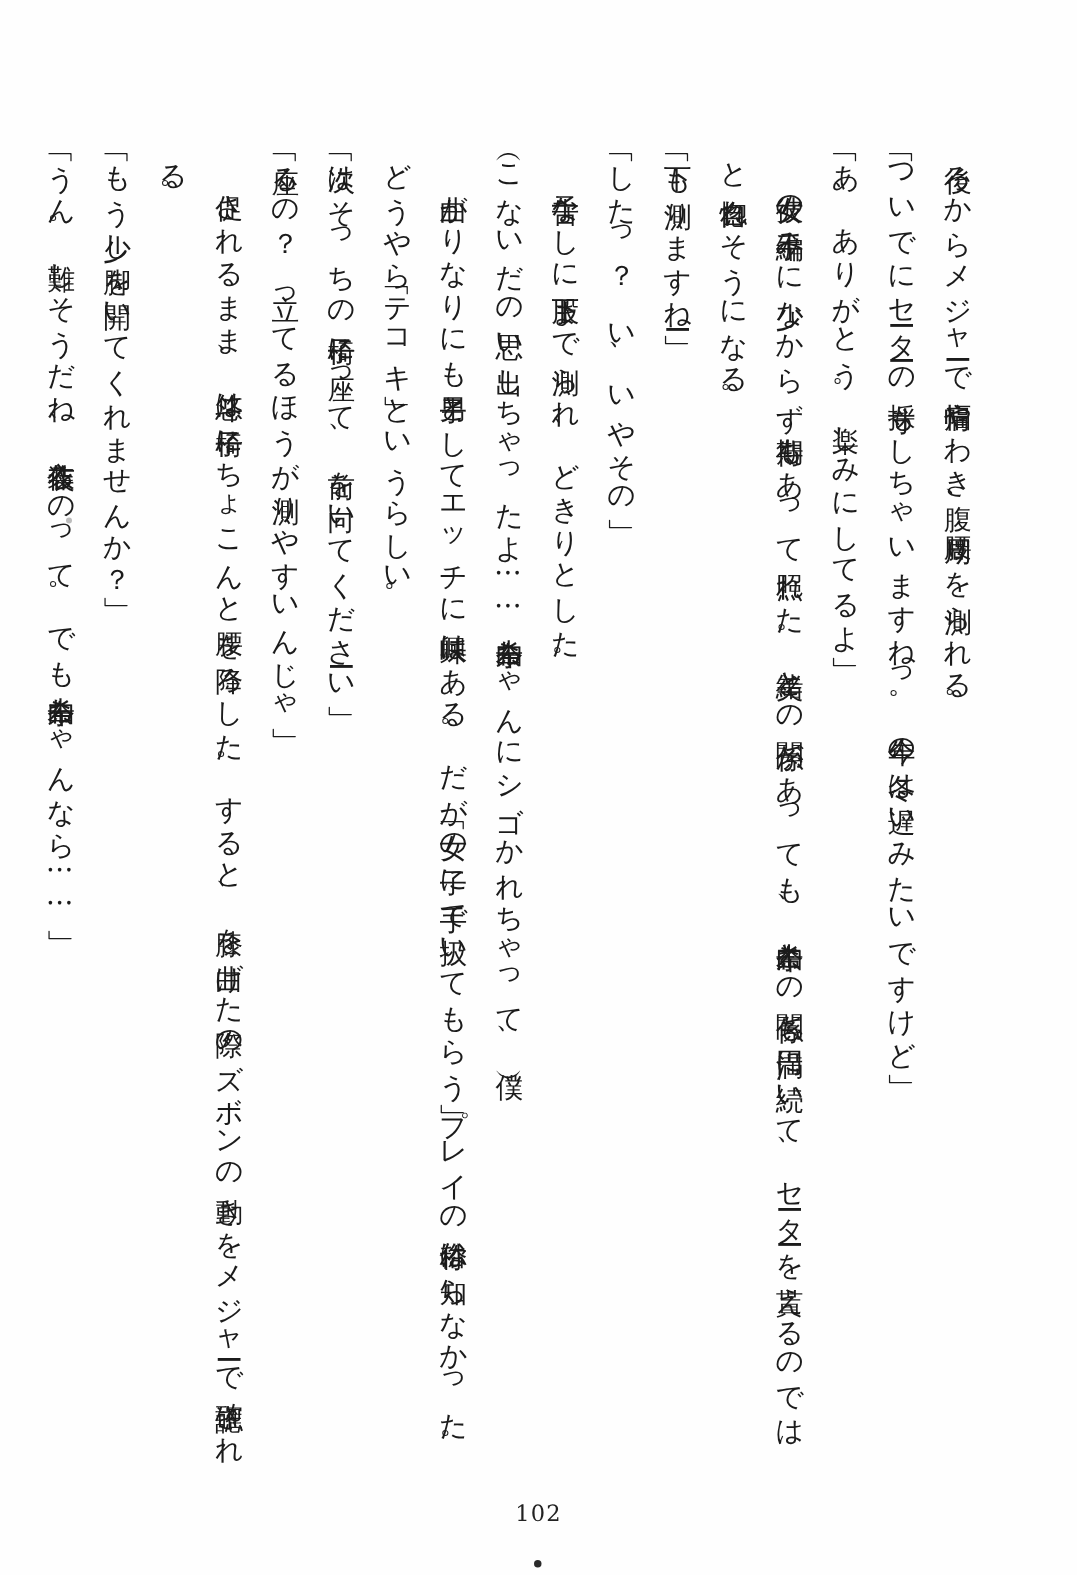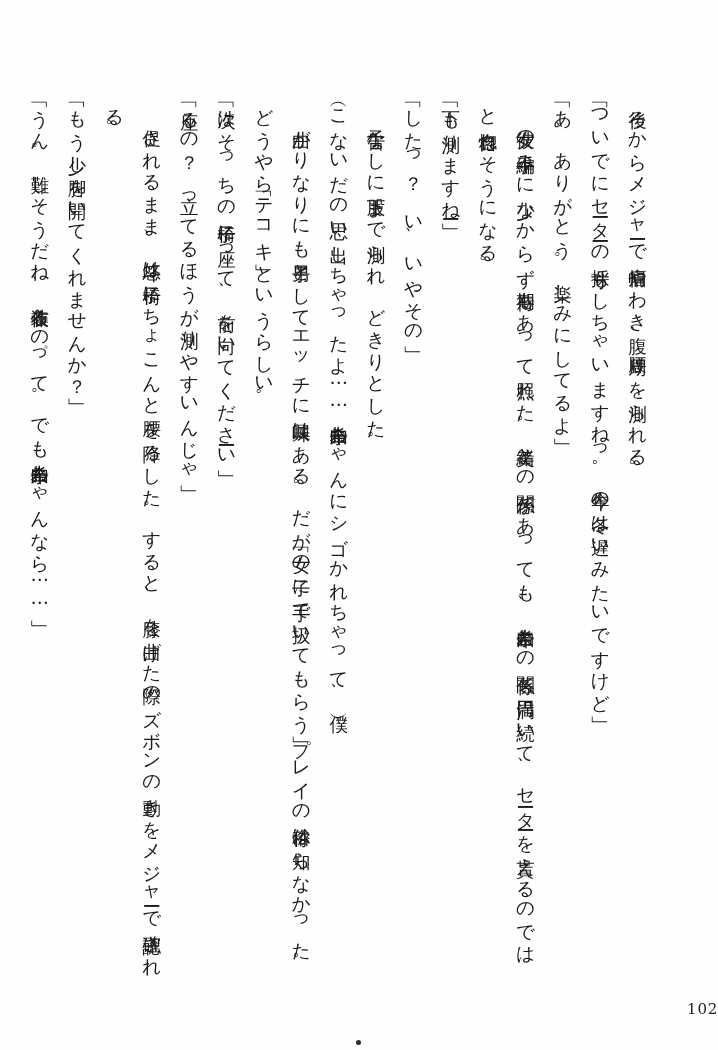--- a/index.html
+++ b/index.html
@@ -44,21 +44,21 @@
     margin: 0;
     padding: 0;
     text-indent: 0;
   }
 
   .page-number {
     position: absolute;
     bottom: 32px;
     left: 0;
     width: 718px;
-    text-align: right;
+    text-align: center;
     font-size: 15px;
     font-family: "DejaVu Serif", "Liberation Serif", serif;
     color: #222;
     letter-spacing: 0.05em;
   }
 
   
   .speck {
     position: absolute;
     background: #9a9a9a;

